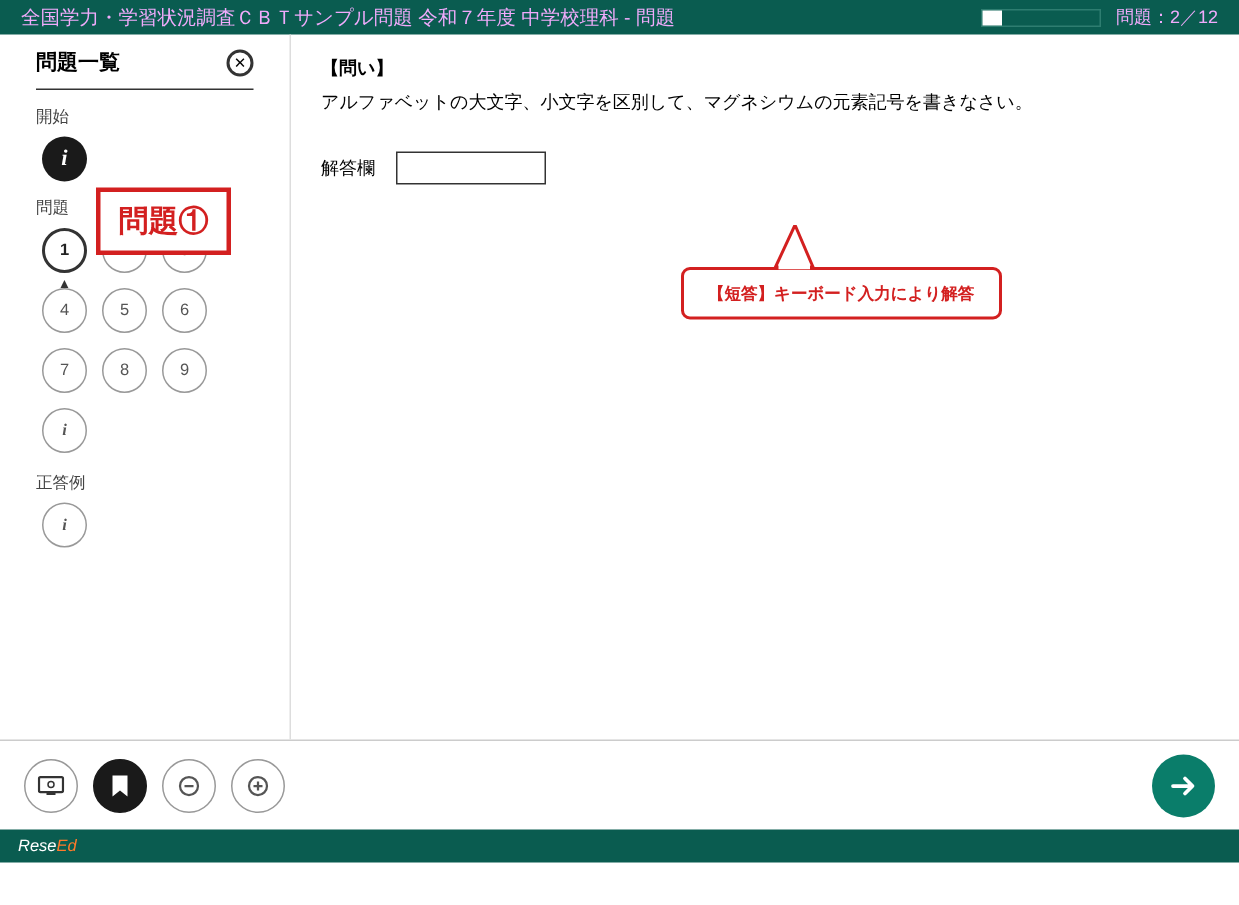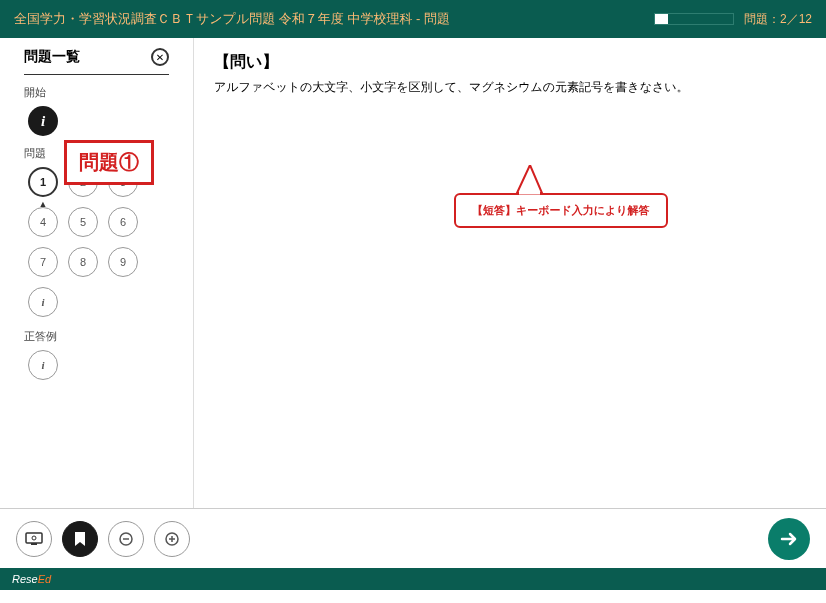--- a/index.html
+++ b/index.html
@@ -1,36 +1,36 @@
 <!DOCTYPE html>
 <html><head>
 <meta charset="utf-8">
 <style>
 * { margin: 0; padding: 0; box-sizing: border-box; }
 body { font-family: "Hiragino Sans", "Meiryo", sans-serif; width: 826px; height: 603px; overflow: hidden; background: #fff; position: relative; }
-.header { background: #0a5c50; color: #fdba74; height: 38px; display: flex; align-items: center; padding: 0 14px; font-size: 13px; }
+.header { background: #0a5c50; color: #f0abfc; height: 23px; display: flex; align-items: center; padding: 0 14px; font-size: 13px; }
 .header-title { flex: 1; }
 .progress-box { width: 80px; height: 12px; background: #0a5c50; border: 1px solid #2e7d70; margin-right: 10px; position: relative; }
 .progress-fill { position: absolute; left: 0; top: 0; height: 100%; width: 16.6%; background: #fff; }
 .progress-text { font-size: 12px; }
 .main { display: flex; height: 470px; }
 .sidebar { width: 194px; border-right: 1px solid #ddd; padding: 10px 24px; position: relative; }
 .sidebar-header { display: flex; align-items: center; justify-content: space-between; padding-bottom: 8px; border-bottom: 1px solid #333; margin-bottom: 10px; }
 .sidebar-title { font-size: 14px; font-weight: bold; }
 .close-btn { width: 18px; height: 18px; border: 2px solid #333; border-radius: 50%; display: flex; align-items: center; justify-content: center; cursor: pointer; font-size: 10px; }
 .section-label { font-size: 11px; color: #444; margin: 8px 0 6px; }
 .info-btn { width: 30px; height: 30px; border-radius: 50%; background: #1a1a1a; color: #fff; display: flex; align-items: center; justify-content: center; font-family: "Times New Roman", serif; font-style: italic; font-weight: bold; font-size: 15px; cursor: pointer; margin: 4px 0 10px 4px; }
 .q-grid { display: flex; flex-wrap: wrap; gap: 10px; margin: 4px 0 12px 4px; }
 .q-btn { width: 30px; height: 30px; border-radius: 50%; border: 1px solid #999; background: #fff; display: flex; align-items: center; justify-content: center; font-size: 11px; color: #555; cursor: pointer; position: relative; }
 .q-btn.current { border: 2px solid #333; color: #222; font-weight: bold; }
 .q-btn.current::after { content: "▲"; position: absolute; bottom: -14px; left: 50%; transform: translateX(-50%); color: #333; font-size: 9px; }
 .q-btn.info-style { font-family: "Times New Roman", serif; font-style: italic; font-weight: bold; }
 .annotation-box { position: absolute; top: 102px; left: 64px; border: 3px solid #d32020; padding: 6px 12px; font-size: 20px; font-weight: bold; color: #d32020; background: #fff; }
 .content { flex: 1; padding: 14px 20px; position: relative; }
-.q-heading { font-size: 16px; font-weight: bold; margin-bottom: 6px; }
+.q-heading { font-size: 12px; font-weight: bold; margin-bottom: 6px; }
 .q-text { font-size: 12px; margin-bottom: 24px; }
 .answer-row { display: flex; align-items: center; gap: 14px; font-size: 12px; }
 .answer-input { width: 100px; height: 22px; border: 1px solid #333; padding: 2px 4px; font-size: 12px; }
 .callout { position: absolute; top: 155px; left: 260px; }
 .callout-box { border: 2px solid #d32020; border-radius: 6px; padding: 8px 16px; font-size: 11px; color: #d32020; font-weight: bold; background: #fff; }
 .callout svg { position: absolute; top: -28px; left: 58px; }
 .toolbar { height: 60px; border-top: 1px solid #ccc; display: flex; align-items: center; padding: 0 16px; gap: 10px; background: #fff; }
 .tool-btn { width: 36px; height: 36px; border-radius: 50%; border: 1px solid #999; background: #fff; display: flex; align-items: center; justify-content: center; cursor: pointer; font-size: 15px; }
 .tool-btn.dark { background: #1a1a1a; color: #fff; border-color: #1a1a1a; }
 .spacer { flex: 1; }
@@ -74,20 +74,24 @@
     <div class="section-label">正答例</div>
     <div class="q-grid">
       <div class="q-btn info-style">i</div>
     </div>
     <div class="annotation-box">問題①</div>
   </div>
 
   <div class="content">
     <div class="q-heading">【問い】</div>
     <div class="q-text">アルファベットの大文字、小文字を区別して、マグネシウムの元素記号を書きなさい。</div>
+    <div class="answer-row">
+      <span>解答欄</span>
+      <input class="answer-input" type="text" value="" style="">
+    </div>
     <div class="callout">
       <svg width="40" height="30">
         <polygon points="5,28 18,0 30,28" fill="#fff" stroke="#d32020" stroke-width="2"></polygon>
         <line x1="7" y1="28" x2="28" y2="28" stroke="#fff" stroke-width="3"></line>
       </svg>
       <div class="callout-box">【短答】キーボード入力により解答</div>
     </div>
   </div>
 </div>
 

